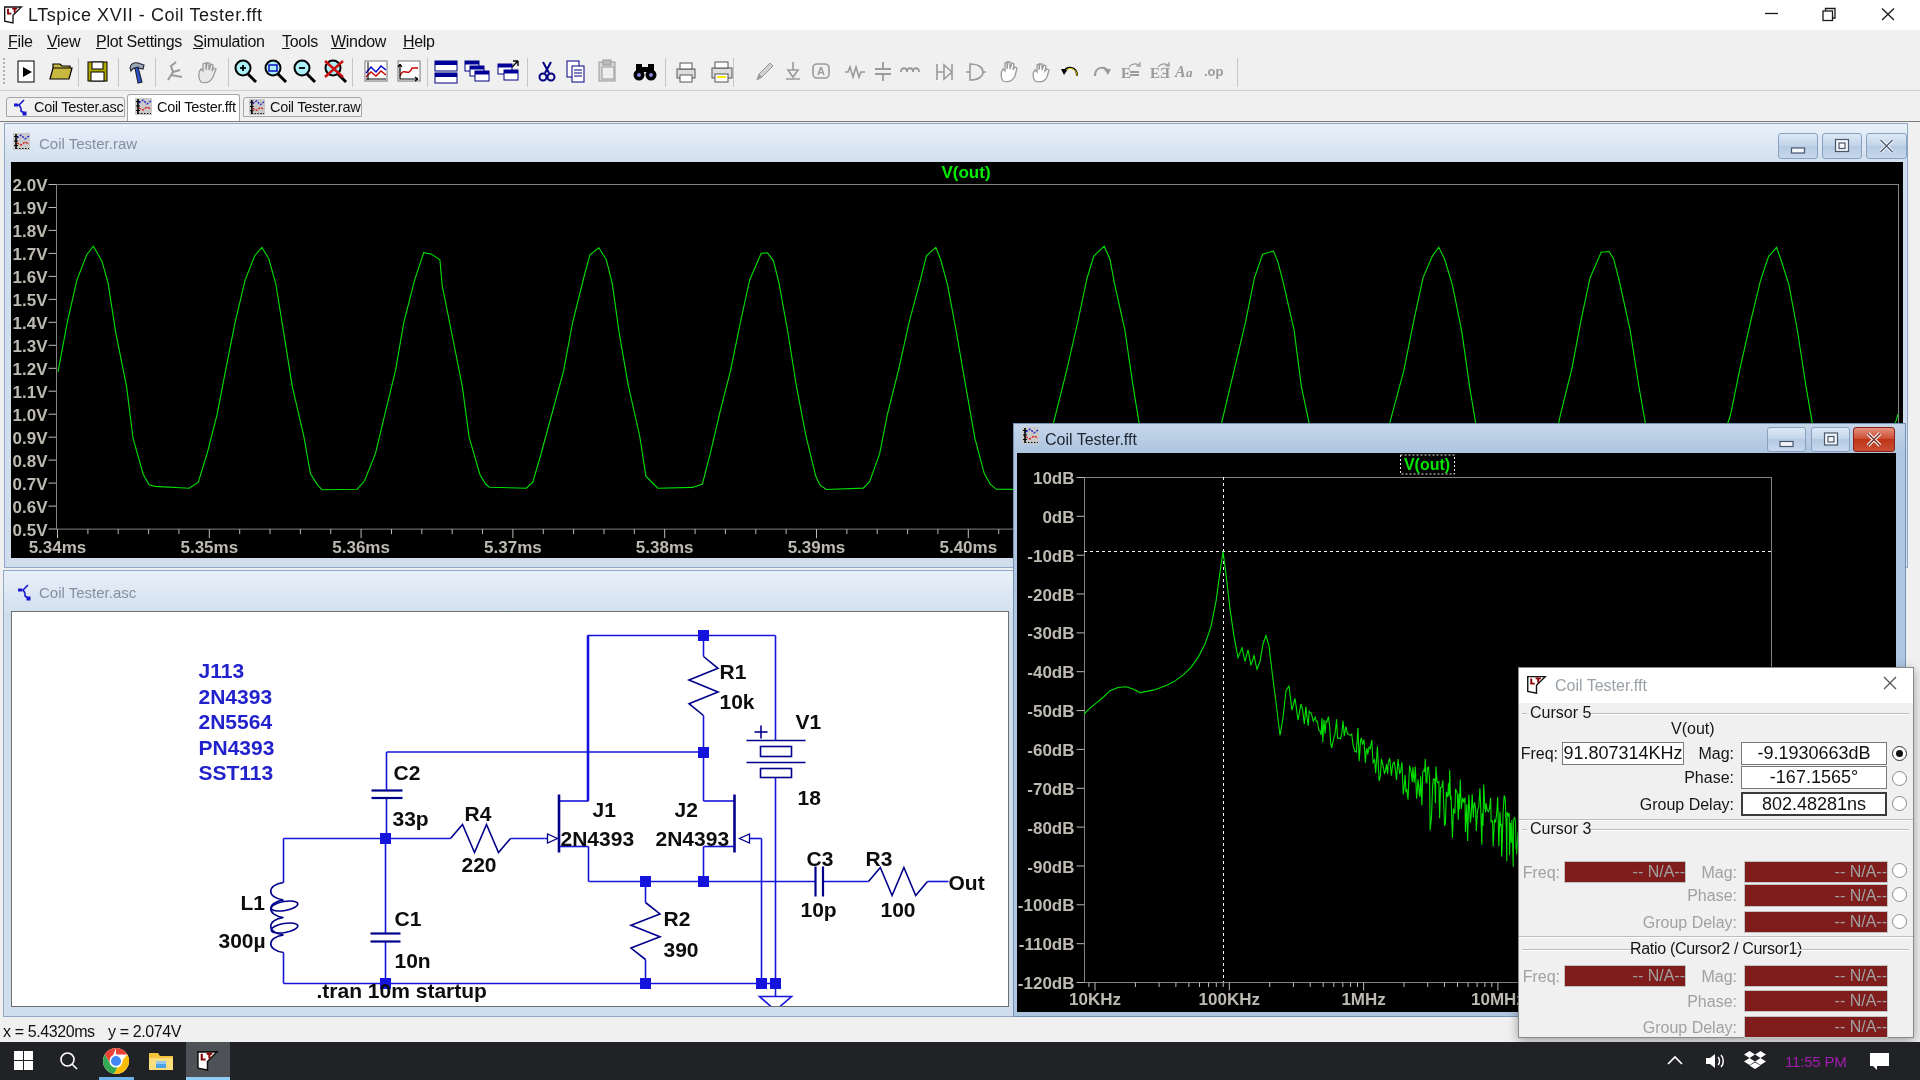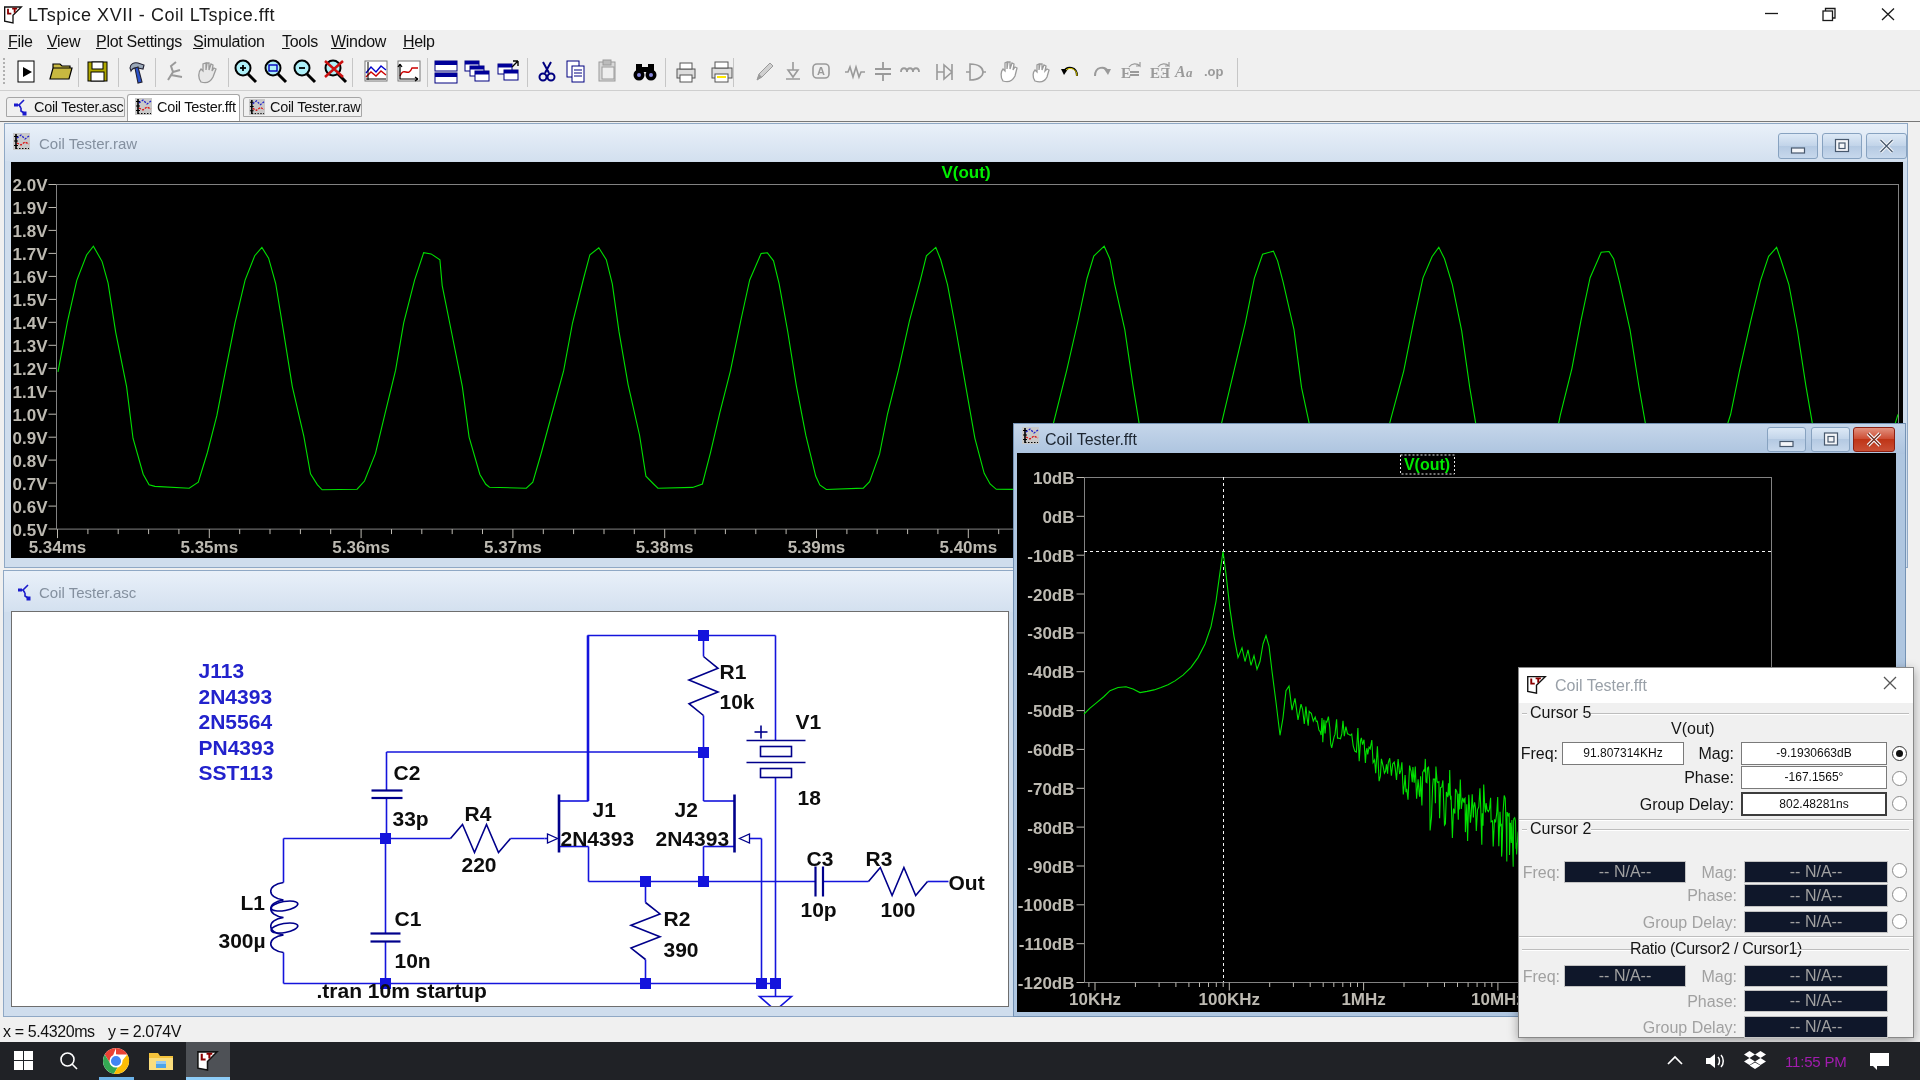--- a/index.html
+++ b/index.html
@@ -19,32 +19,32 @@
 .slblb{font:bold 21px "Liberation Sans";fill:#2222cc}
 .menu-item{position:absolute;top:0;height:23px;line-height:23px;color:#111;font-size:16px;letter-spacing:-0.3px}
 .tbi{position:absolute;top:58px}
 .tbsep{position:absolute;top:58px;width:1px;height:29px;background:#c6c6c6}
 .tab{position:absolute;font-size:14.5px;letter-spacing:-0.3px;color:#111}
 .childwin{position:absolute}
 .ctitle{position:absolute;left:0;right:0;top:0}
 .cbtn{position:absolute;width:40px;height:26px;border:1px solid #87a2c0;border-radius:3px;background:linear-gradient(#dde9f6,#c2d4e9 49%,#b4c9e2 50%,#c7d8ec)}
 .dlg-lbl{position:absolute;font-size:16px;color:#151515}
 .dlg-lbl-d{position:absolute;font-size:16px;color:#a1a1a1}
-.dlg-box{position:absolute;background:#fff;border:1px solid #7a7a7a;font-size:12px;color:#111;text-align:center}
-.dlg-box-d{position:absolute;background:#0f172a;border:1px solid #c3c3c3;font-size:16px;color:#a1a1a1;text-align:center}
+.dlg-box{position:absolute;background:#fff;border:1px solid #7a7a7a;font-size:18px;color:#111;text-align:center}
+.dlg-box-d{position:absolute;background:#7f1d1d;border:1px solid #c3c3c3;font-size:16px;color:#a1a1a1;text-align:right}
 .etch{position:absolute;height:1px;background:#bdbdbd;box-shadow:0 1px 0 #fff}
 .radio{position:absolute;width:15px;height:15px;border-radius:50%;background:#fff;border:1.5px solid #8a8a8a}
 </style></head><body>
 
 <div class="abs" style="left:0;top:0;width:1920px;height:30px;background:#fff"></div>
 <svg style="position:absolute;left:3px;top:4px" width="20" height="21" viewBox="0 0 24 24">
 <polygon points="2,3 22,3 12,13 12,22 2,20" fill="#fff" stroke="#111" stroke-width="1.6"></polygon>
 <path d="M6 5 L6 11 L10 11 M11 5 L17 5 M14 5 L14 10" stroke="#8b0000" stroke-width="2.2" fill="none"></path>
 </svg>
-<div class="abs" style="left:28px;top:5px;font-size:18px;letter-spacing:0.55px;color:#1a1a1a">LTspice XVII - Coil LTspice.fft</div>
+<div class="abs" style="left:28px;top:5px;font-size:18px;letter-spacing:0.55px;color:#1a1a1a">LTspice XVII - Coil Tester.fft</div>
 <svg class="abs" style="left:1750px;top:0" width="170" height="30" viewBox="0 0 170 30">
 <line x1="15" y1="13.5" x2="28" y2="13.5" stroke="#1a1a1a" stroke-width="1.3"></line>
 <rect x="73" y="11" width="9.5" height="9.5" fill="none" stroke="#1a1a1a" stroke-width="1.3"></rect>
 <path d="M75.5 11 L75.5 8.5 L85 8.5 L85 18 L82.5 18" fill="none" stroke="#1a1a1a" stroke-width="1.3"></path>
 <path d="M132 8.5 L144 20 M144 8.5 L132 20" stroke="#1a1a1a" stroke-width="1.3"></path>
 </svg>
 
 <div class="abs" style="left:0;top:30px;width:1556px;height:23px;background:#f0f0f0">
     <div class="menu-item" style="left:8px"><span style="text-decoration:underline">F</span>ile</div>
     <div class="menu-item" style="left:47px"><span style="text-decoration:underline">V</span>iew</div>
@@ -683,21 +683,21 @@
 <div class="dlg-box" style="left:222px;top:98px;width:146px;height:23px;line-height:21px;">-167.1565°</div>
 <div class="abs dlg-lbl" style="left:65px;top:128px;width:150px;text-align:right">Group Delay:</div>
 <div class="dlg-box" style="left:222px;top:124px;width:146px;height:24px;line-height:22px;border:2px solid #3c3c3c;line-height:20px">802.48281ns</div>
 <div class="radio" style="left:373px;top:78px;border-color:#333">
       <div style="position:absolute;left:2.5px;top:2.5px;width:7px;height:7px;border-radius:50%;background:#111"></div>
     </div>
 <div class="radio" style="left:373px;top:103px"></div>
 <div class="radio" style="left:373px;top:128px"></div>
 <div class="etch" style="left:0px;top:151px;width:394px"></div>
 <div class="etch" style="left:3px;top:161px;width:5px"></div>
-<div class="abs dlg-lbl" style="left:11px;top:152px">Cursor 2</div>
+<div class="abs dlg-lbl" style="left:11px;top:152px">Cursor 3</div>
 <div class="etch" style="left:72px;top:161px;width:318px"></div>
 <div class="abs dlg-lbl-d" style="left:-109px;top:196px;width:150px;text-align:right">Freq:</div>
 <div class="dlg-box-d" style="left:45px;top:193px;width:122px;height:22px;line-height:20px;">-- N/A--</div>
 <div class="abs dlg-lbl-d" style="left:68px;top:196px;width:150px;text-align:right">Mag:</div>
 <div class="dlg-box-d" style="left:225px;top:193px;width:144px;height:22px;line-height:20px;">-- N/A--</div>
 <div class="abs dlg-lbl-d" style="left:68px;top:219px;width:150px;text-align:right">Phase:</div>
 <div class="dlg-box-d" style="left:225px;top:216px;width:144px;height:23px;line-height:21px;">-- N/A--</div>
 <div class="abs dlg-lbl-d" style="left:68px;top:246px;width:150px;text-align:right">Group Delay:</div>
 <div class="dlg-box-d" style="left:225px;top:243px;width:144px;height:22px;line-height:20px;">-- N/A--</div>
 <div class="radio" style="left:373px;top:195px"></div>

